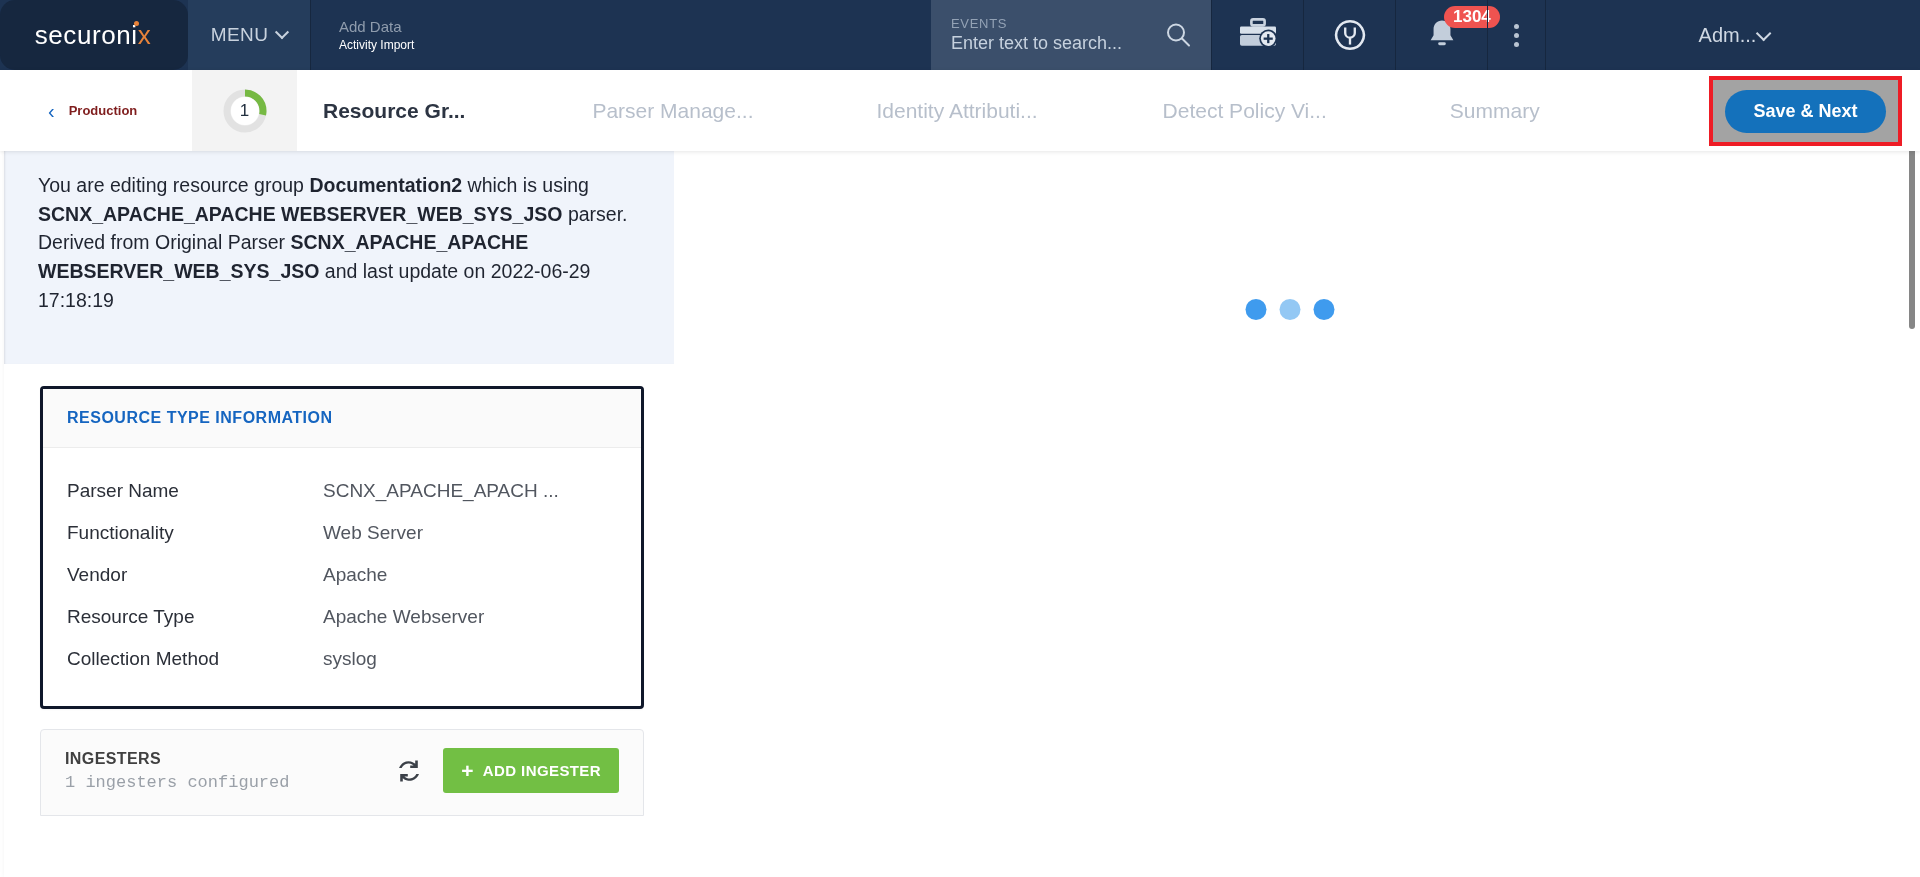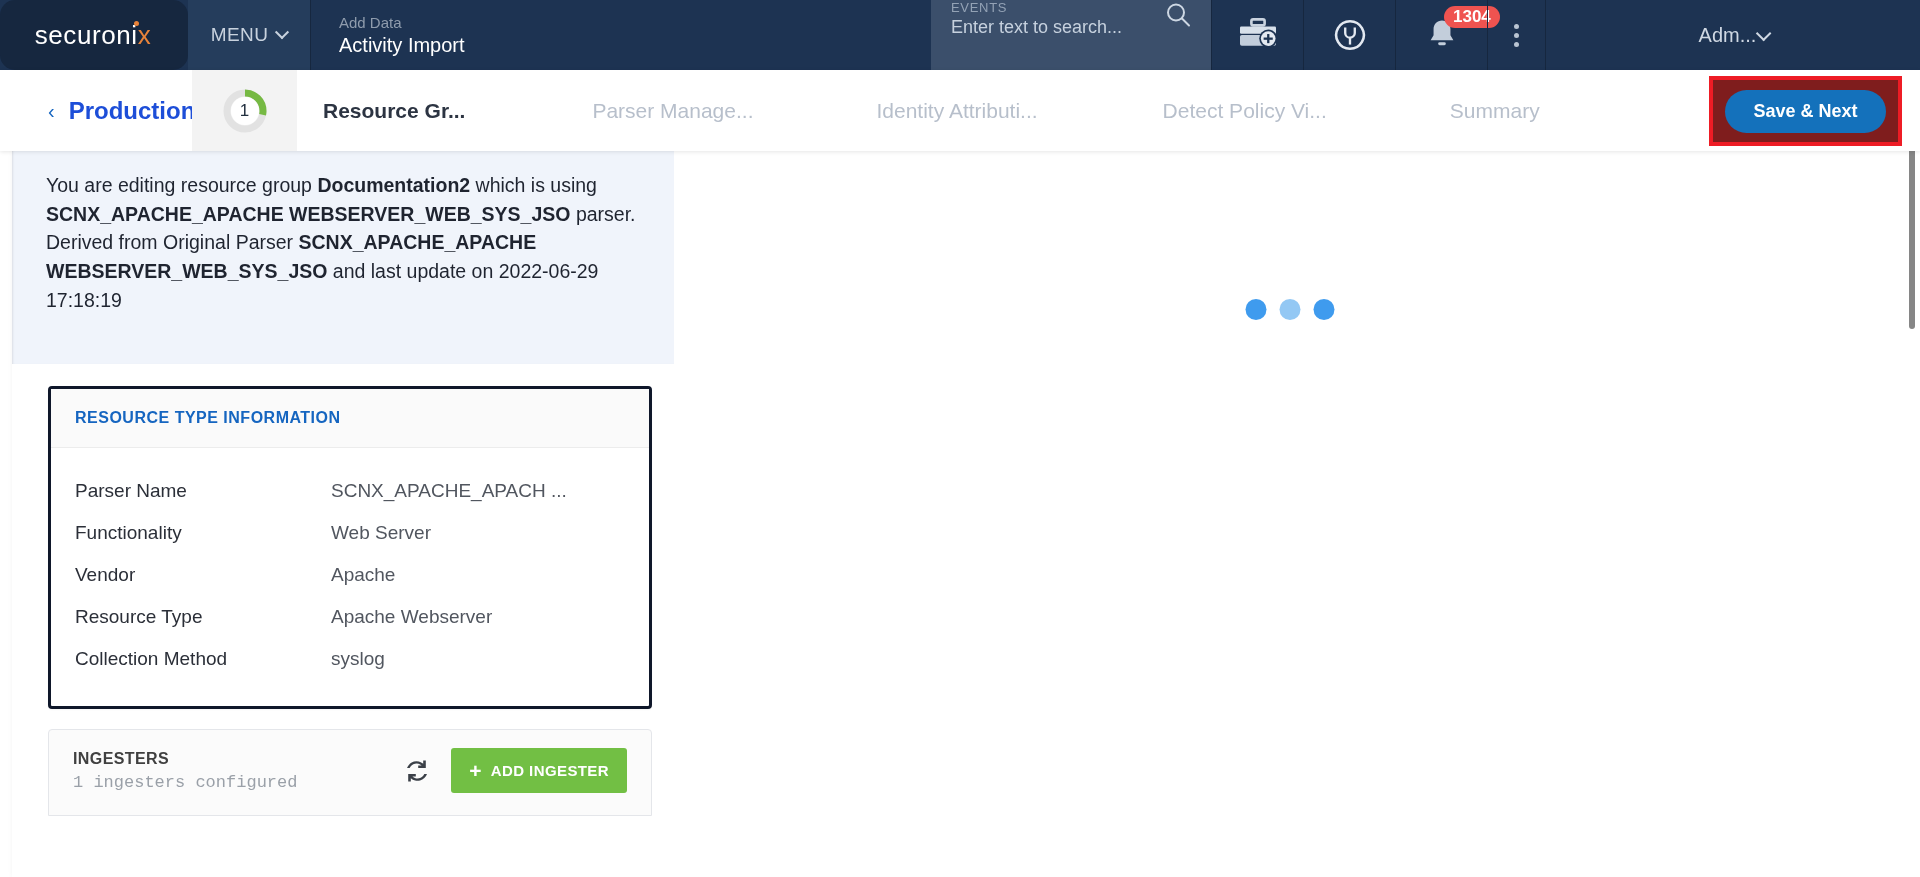--- a/index.html
+++ b/index.html
@@ -43,25 +43,25 @@
   .menu-label { color: #c8d2de; font-size: 19px; letter-spacing: .4px; }
   .chev { display:inline-block; width: 10px; height: 10px;
     border-right: 2px solid #c8d2de; border-bottom: 2px solid #c8d2de;
     transform: rotate(45deg) translate(-2px,-2px); }
 
   .crumb-cell {
     padding-left: 28px; display: flex; flex-direction: column;
     justify-content: center; gap: 3px; flex: 0 0 auto; width: 620px;
   }
   .crumb-top { color: #8f9cad; font-size: 15px; }
-  .crumb-bottom { color: #ffffff; font-size: 20px; }
+  .crumb-bottom { color: #ffffff; font-size: 12px; }
 
   .search-cell {
     width: 280px; background: #3b4f6b;
-    display: flex; padding: 0 18px 0 20px;
+    display: flex; align-items: center; padding: 0 18px 0 20px;
     cursor: text;
   }
   .search-texts { flex: 1; display: flex; flex-direction: column; gap: 2px; }
   .search-label { color: #93a2b5; font-size: 13px; letter-spacing: .7px; }
   .search-ph { color: #c6d1de; font-size: 18px; }
   .search-icon { width: 30px; height: 30px; flex: 0 0 auto; }
 
   .icon-cell {
     width: 92px; border-left: 1px solid #16273f;
     display: flex; align-items: center; justify-content: center;
@@ -93,21 +93,21 @@
     background: #ffffff;
     display: flex; align-items: stretch;
     box-shadow: 0 1px 4px rgba(0,0,0,.10);
     z-index: 5;
   }
   .back-cell {
     width: 192px; display: flex; align-items: center; gap: 14px;
     padding-left: 48px; cursor: pointer;
   }
   .back-arrow { color: #1565c0; font-size: 20px; line-height: 1; }
-  .back-text { color: #1d4ed8; font-size: 24px; font-weight: 600; }
+  .back-text { color: #7f1d1d; font-size: 13px; font-weight: 600; }
 
   .progress-cell {
     width: 105px; background: #f3f3f3;
     display: flex; align-items: center; justify-content: center;
   }
   .ring { position: relative; width: 46px; height: 46px; }
   .ring svg { display: block; }
   .ring-num {
     position: absolute; inset: 0; display: flex;
     align-items: center; justify-content: center;
@@ -123,39 +123,39 @@
   .step-1 { margin-left: 26px; }
   .step-2 { margin-left: 92px; }
   .step-3 { margin-left: 88px; }
   .step-4 { margin-left: 90px; }
   .step-5 { margin-left: 88px; }
 
   .savewrap {
     position: absolute; right: 18px; top: 6px;
     width: 193px; height: 70px;
     border: 4px solid #ee1c25;
-    background: #7f1d1d;
+    background: #a3a3a3;
     display: flex; align-items: center; justify-content: center;
   }
   .save-btn {
     background: #1471bb; color: #ffffff;
     border: none; border-radius: 22px;
     font-size: 18px; font-weight: 700;
     padding: 11px 28px; cursor: pointer;
     font-family: "Liberation Sans", sans-serif;
   }
 
   
   .body-area {
     position: absolute; top: 151px; left: 0;
     width: 1920px; height: 726px; background: #ffffff;
   }
 
   .left-panel {
-    position: absolute; top: 0; left: 12px;
+    position: absolute; top: 0; left: 4px;
     width: 674px; height: 726px;
     background: #ffffff;
     box-shadow: 2px 0 6px rgba(0,0,0,.10);
     overflow: hidden;
   }
 
   .info-banner {
     background: #f0f4fb;
     padding: 20px 34px 26px 34px;
     min-height: 213px;

